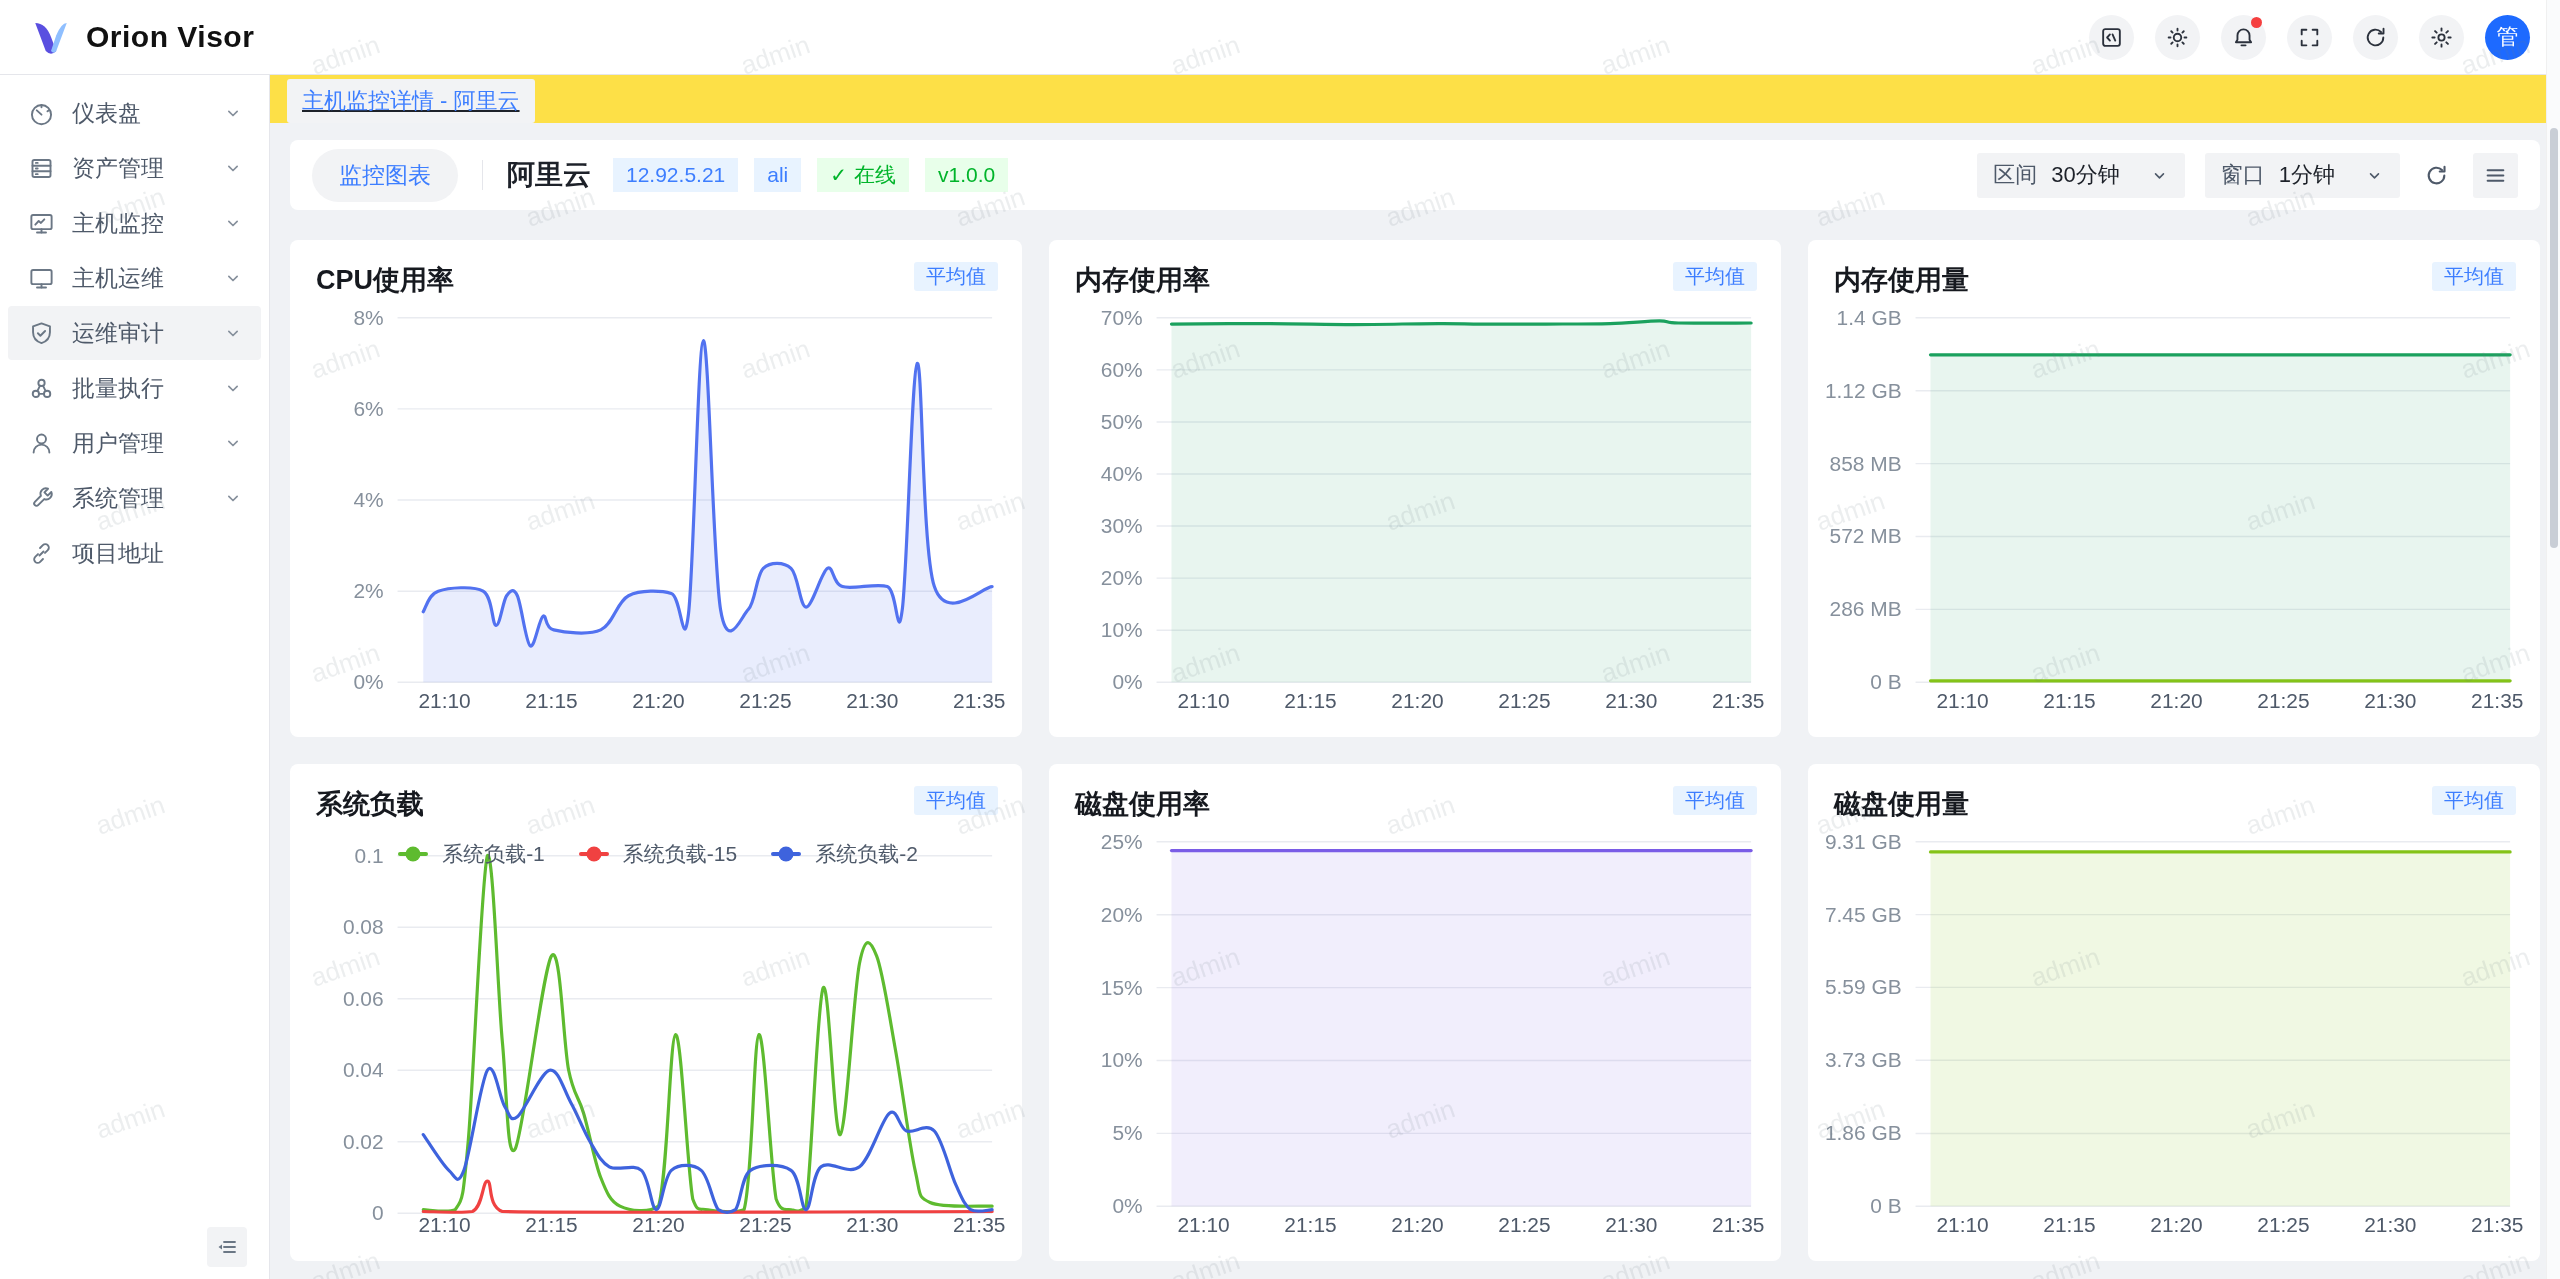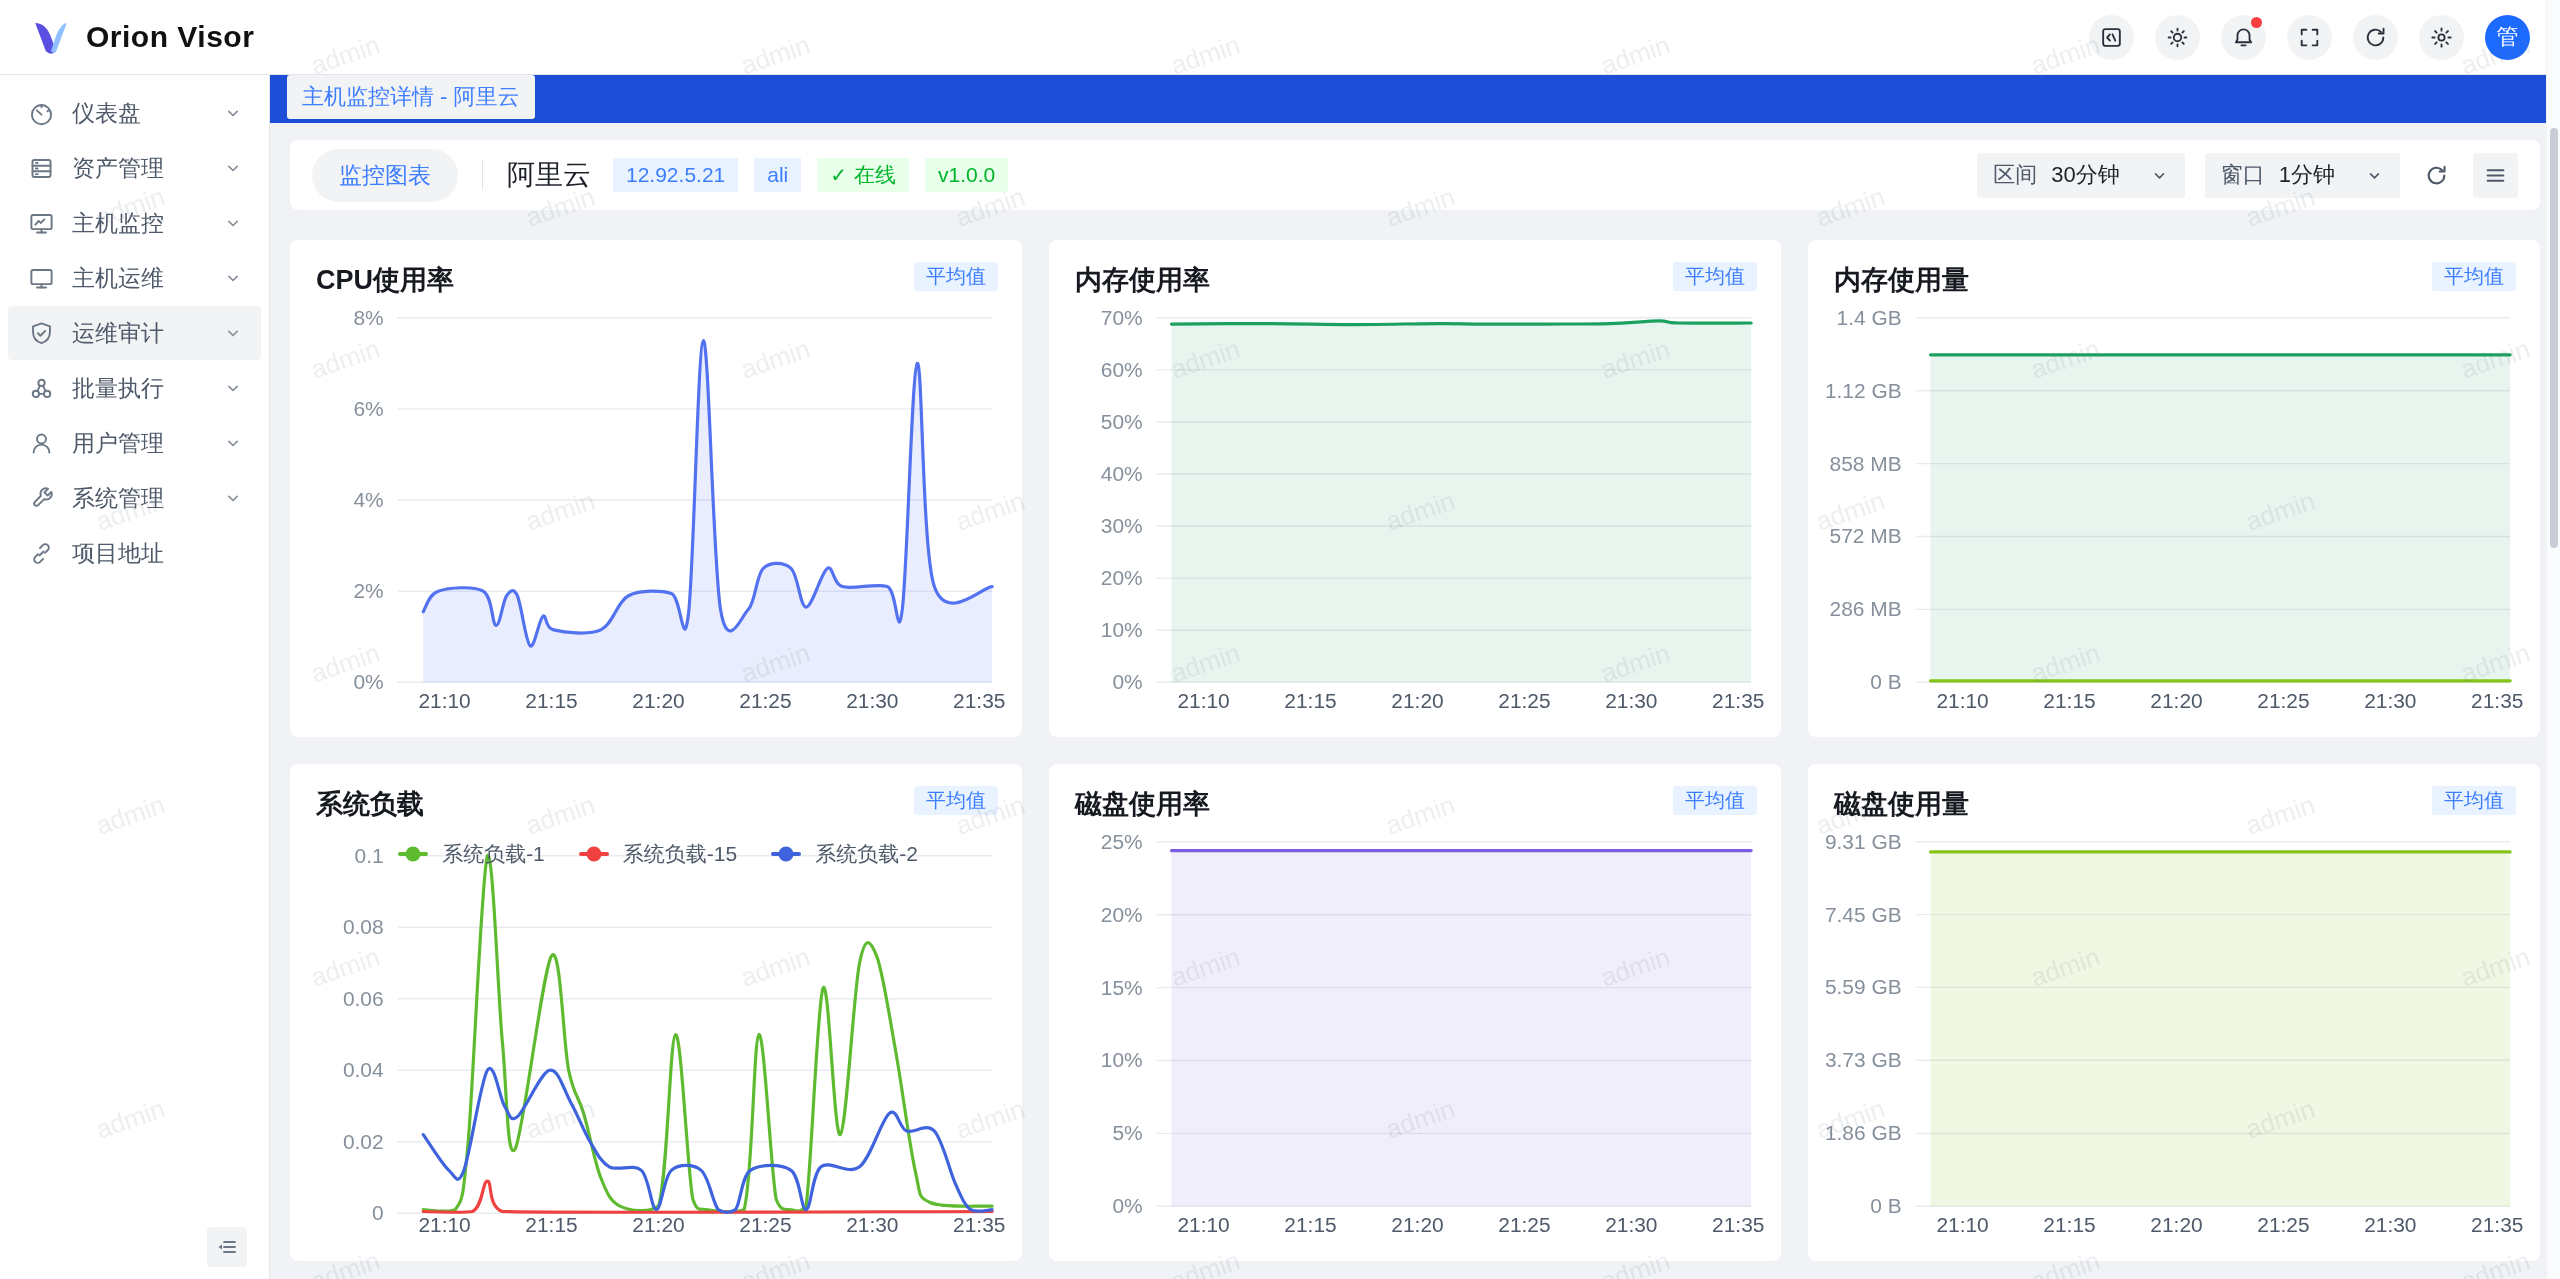--- a/index.html
+++ b/index.html
@@ -37,31 +37,31 @@
   .side-item svg.chev { width:20px; height:20px; stroke:#86909c; fill:none; stroke-width:2;
     stroke-linecap:round; stroke-linejoin:round; }
   .collapse-btn { position:absolute; right:22px; bottom:12px; width:40px; height:40px;
     border:none; background:#f2f3f5; border-radius:4px; display:flex; align-items:center;
     justify-content:center; cursor:pointer; }
   .collapse-btn svg { width:24px; height:24px; stroke:#6b7785; fill:#6b7785; stroke-width:1.8;
     stroke-linecap:round; }
 
   
   main { position:absolute; top:75px; left:270px; right:0; bottom:0; background:#f0f2f5; }
-  .breadcrumb-row { height:48px; background:#1d4ed8; display:flex; align-items:flex-start; padding-left:17px; }
+  .breadcrumb-row { height:48px; background:#fde047; display:flex; align-items:flex-end; padding-left:17px;text-decoration:underline; }
   .crumb { background:#f2f3f5; border-radius:3px; padding:7px 15px; font-size:22px; color:#3d7eff;
     cursor:pointer; }
   .content { padding:17px 20px 0 20px; }
   .card { background:#fff; border-radius:8px; }
 
   .toolbar { height:70px; display:flex; align-items:center; padding:0 22px; margin-bottom:30px; }
   .pill { background:#f2f3f5; color:#3d7eff; border-radius:999px; padding:11px 27px; font-size:23px;
     cursor:pointer; }
   .tdiv { width:1px; height:30px; background:#e5e6eb; margin:0 24px; }
-  .host-name { font-size:28px; font-weight:400; margin-right:22px; }
+  .host-name { font-size:28px; font-weight:700; margin-right:22px; }
   .tag { height:34px; display:inline-flex; align-items:center; border-radius:0; padding:0 13px;
     font-size:21px; margin-right:16px;justify-content:center; }
   .tag.blue { background:#e8f3ff; color:#3d7eff; }
   .tag.green { background:#e8ffea; color:#00b42a; }
   .tag .chk { margin-right:7px; font-size:20px; }
   .toolbar .spacer { flex:1; }
   .select { background:#f2f3f5; border-radius:3px; height:45px; display:flex; align-items:center;
     padding:0 16px; font-size:22px; margin-left:20px; cursor:pointer; }
   .select .slabel { color:#4e5969; margin-right:14px; }
   .select .svalue { color:#1d2129; }

